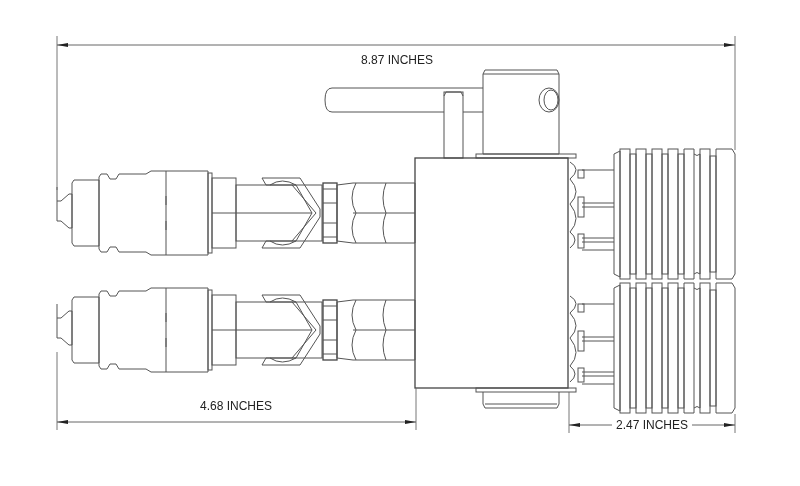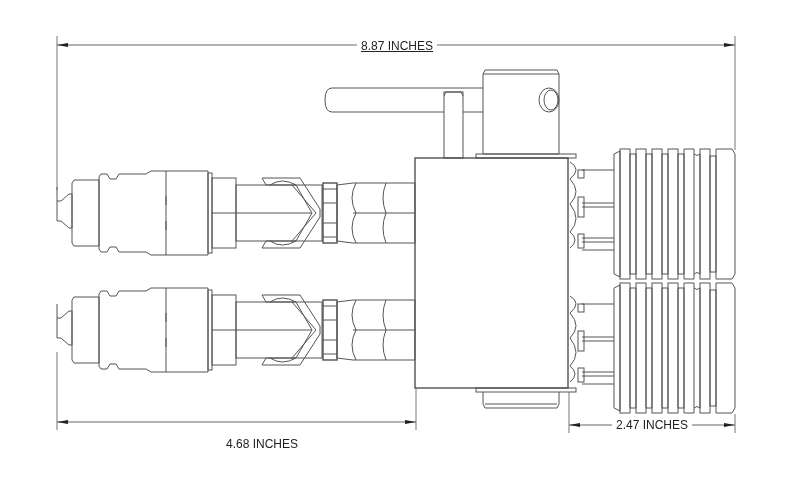--- a/index.html
+++ b/index.html
@@ -129,15 +129,15 @@
     <polygon class="arrow" points="57,422 68,420 68,424"></polygon>
     <polygon class="arrow" points="416,422 405,420 405,424"></polygon>
   </g>
   <g>
     <line class="dim" x1="569" y1="425" x2="735" y2="425"></line>
     <polygon class="arrow" points="569,425 580,423 580,427"></polygon>
     <polygon class="arrow" points="735,425 724,423 724,427"></polygon>
   </g>
 </svg>
 
-<div class="dim-label" style="left:397px; top:46px;text-decoration:underline;">8.87 INCHES</div>
-<div class="dim-label" style="left:236px; top:444px;margin-left:26px;">4.68 INCHES</div>
+<div class="dim-label" style="left:397px; top:60px;">8.87 INCHES</div>
+<div class="dim-label" style="left:236px; top:406px;">4.68 INCHES</div>
 <div class="dim-label" style="left:652px; top:425px;">2.47 INCHES</div>
 
 </body></html>

